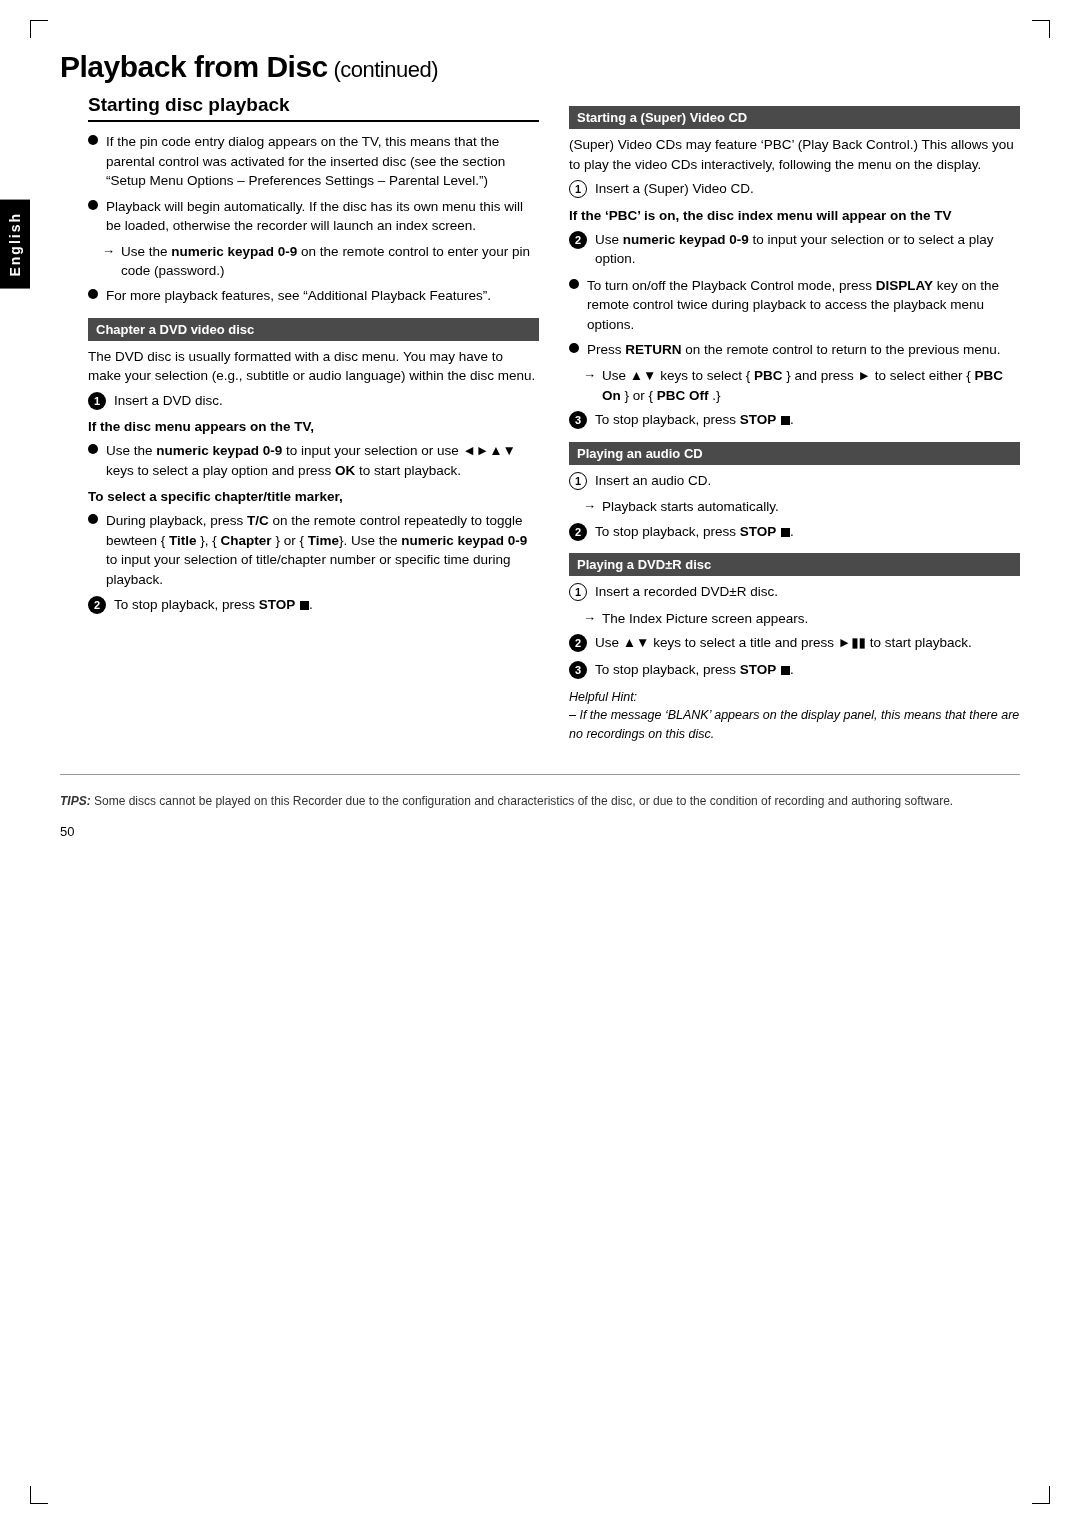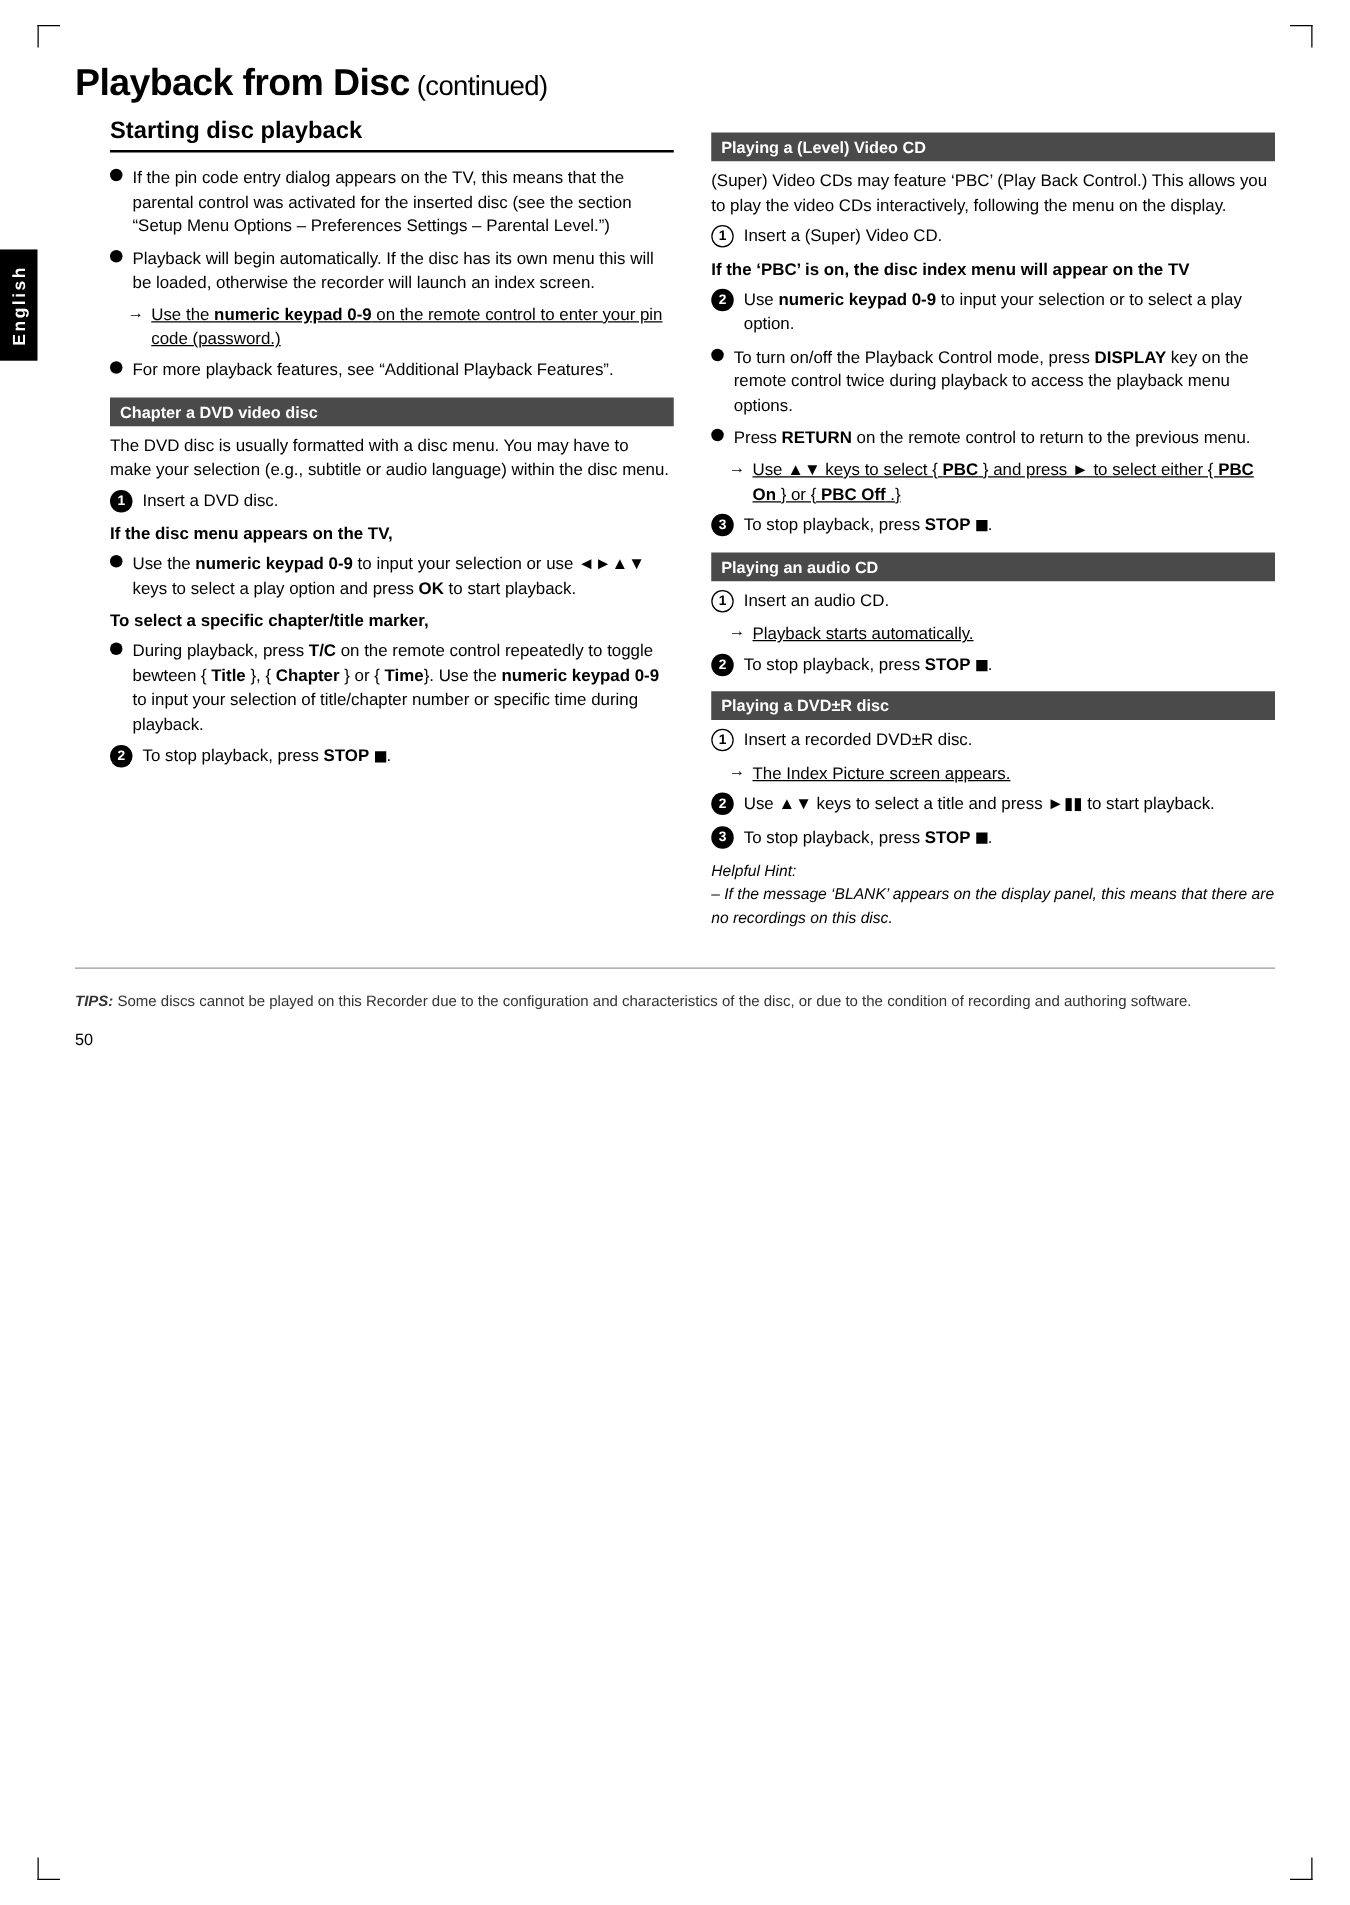--- a/index.html
+++ b/index.html
@@ -120,21 +120,20 @@
       margin-left: 14px;
     }
     .arrow-symbol {
       flex-shrink: 0;
       margin-right: 6px;
       font-size: 13px;
     }
     .arrow-text {
       flex: 1;
       line-height: 1.45;
-      text-decoration: underline;
     }
 
     
     .step-item {
       display: flex;
       align-items: flex-start;
       margin-bottom: 7px;
     }
     .step-number {
       width: 18px;
@@ -277,21 +276,21 @@
       </div>
 
       <div class="step-item">
         <div class="step-number">2</div>
         <div class="step-text">To stop playback, press <strong>STOP</strong> <span class="stop-sq"></span>.</div>
       </div>
     </div>
 
     <div class="col-right">
 
-      <span class="subsection-bar">Playing a (Level) Video CD</span>
+      <span class="subsection-bar">Starting a (Super) Video CD</span>
 
       <p>(Super) Video CDs may feature ‘PBC’ (Play Back Control.) This allows you to play the video CDs interactively, following the menu on the display.</p>
 
       <div class="step-item">
         <div class="step-number outlined">1</div>
         <div class="step-text">Insert a (Super) Video CD.</div>
       </div>
 
       <div class="sub-bold-heading"><strong>If the ‘PBC’ is on, the disc index menu will appear on the TV</strong></div>
 

